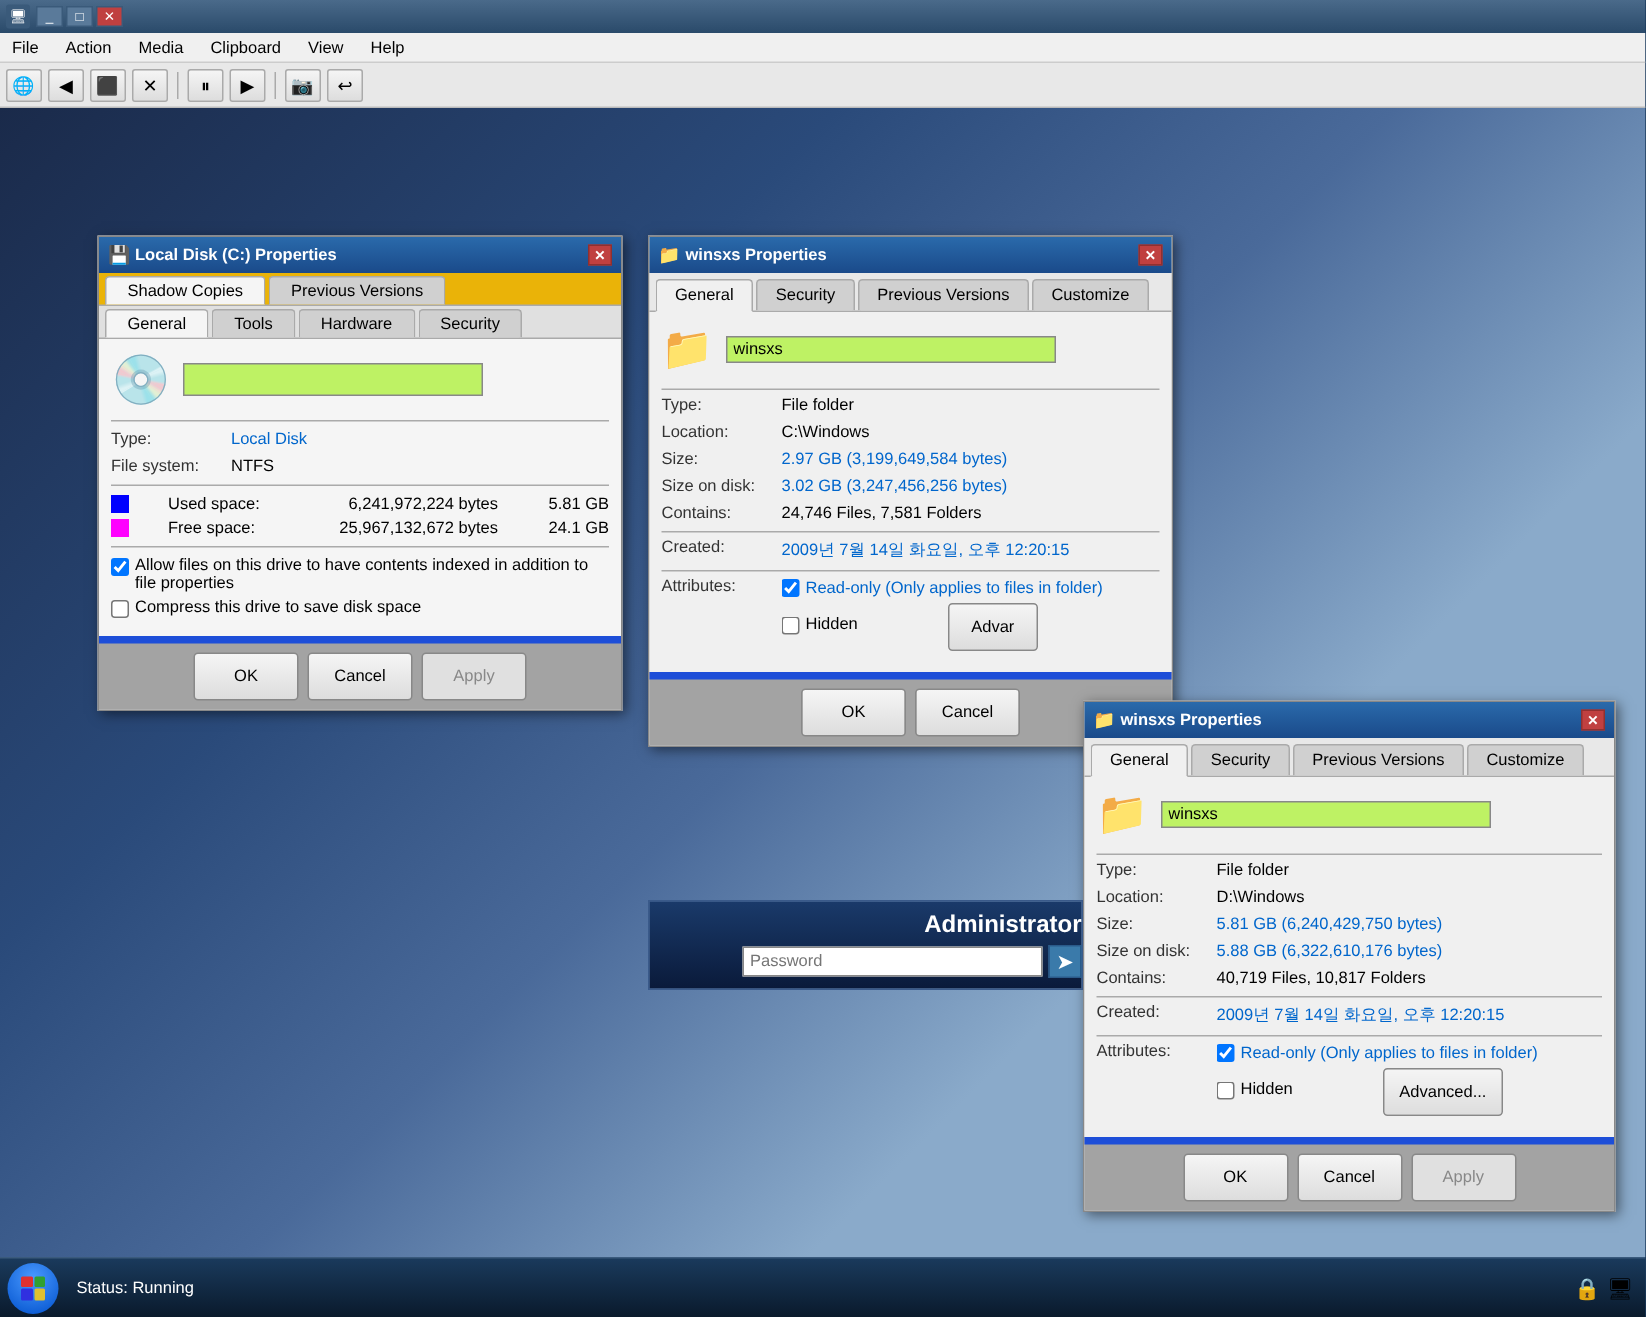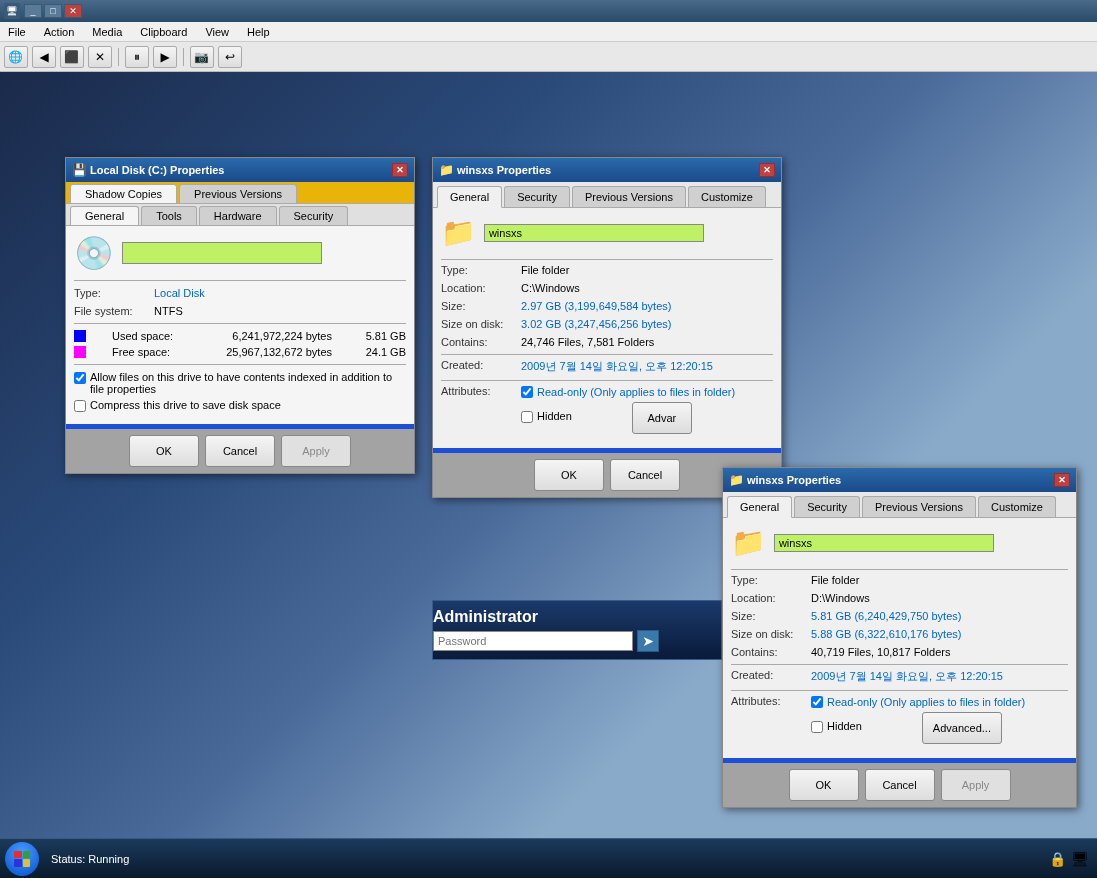--- a/index.html
+++ b/index.html
@@ -361,21 +361,21 @@
     
     .admin-box {
       position: absolute;
       left: 432px;
       top: 528px;
       width: 290px;
       height: 60px;
       background: linear-gradient(to bottom, #1a3a6a, #0a1a3a);
       display: flex;
       flex-direction: column;
-      align-items: flex-start;
+      align-items: flex-end;
       justify-content: center;
       gap: 4px;
       border: 1px solid #3a5a8a;
     }
     .admin-title {
       color: #fff;
       font-size: 16px;
       font-weight: bold;
     }
     .admin-input-row {

